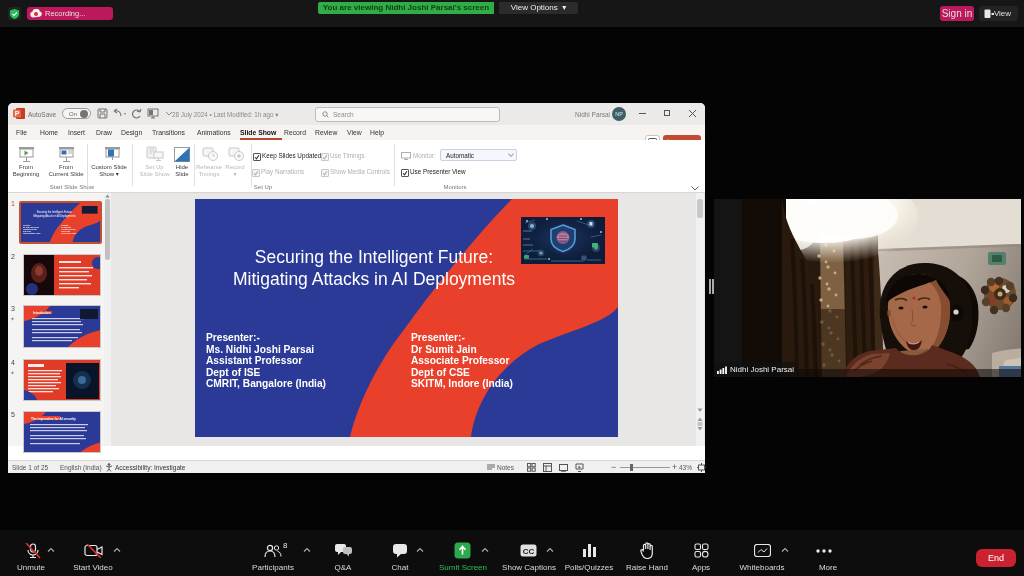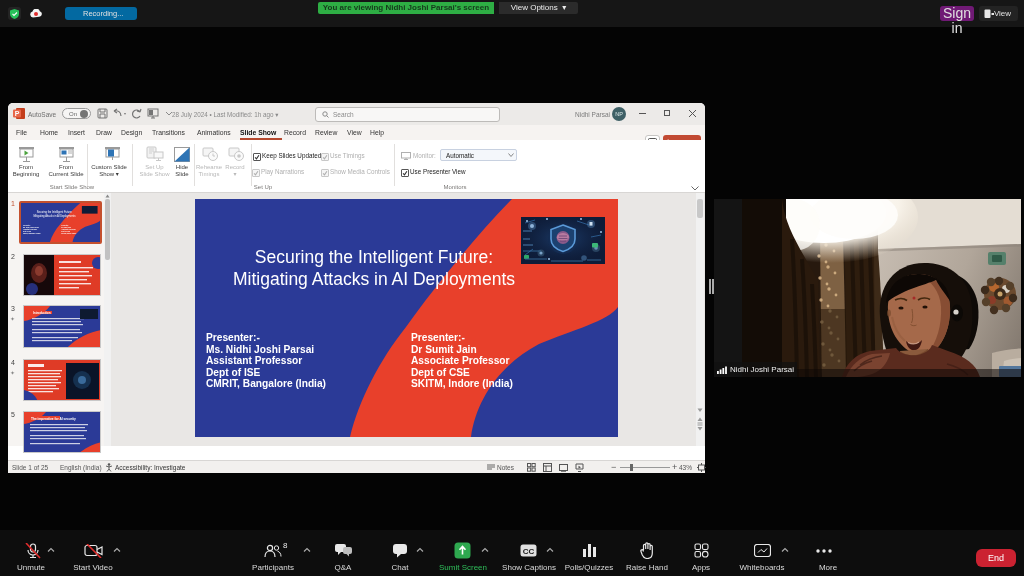--- a/index.html
+++ b/index.html
@@ -3,24 +3,24 @@
 <meta charset="utf-8">
 <style>
 * { margin:0; padding:0; box-sizing:border-box; }
 html,body { width:1024px; height:576px; background:#000; overflow:hidden;
   font-family:"Liberation Sans", sans-serif; }
 #stage { position:absolute; top:0; left:0; width:1024px; height:576px; background:#040404; }
 .abs { position:absolute; }
 
 #topbar { position:absolute; top:0; left:0; width:1024px; height:27px; background:#161616; }
 #shieldpill { position:absolute; left:8px; top:7px; width:13px; height:13px; background:#242424; border-radius:3px; }
-#recpill { position:absolute; left:27px; top:7px; width:72px; height:13px; background:#0369a1; border-radius:3px; color:#e0e0e0; font-size:7.5px; line-height:13px; padding-left:18px;margin-left:38px; }
+#recpill { position:absolute; left:27px; top:7px; width:86px; height:13px; background:#be185d; border-radius:3px; color:#e0e0e0; font-size:7.5px; line-height:13px; padding-left:18px; }
 #greenbanner { position:absolute; left:318px; top:2px; width:176px; height:12px; background:#2eae44; border-radius:2px 0 0 2px; color:#153a1c; font-size:8px; font-weight:bold; line-height:12px; text-align:center; }
 #viewopts { position:absolute; left:499px; top:2px; width:79px; height:12px; background:#2b2b2b; border-radius:0 2px 2px 0; color:#ececec; font-size:8px; line-height:12px; text-align:center; }
-#signin { position:absolute; left:940px; top:6px; width:34px; height:15px; background:#701a75; border-radius:3px; color:#e0e0e0; font-size:14px; line-height:15px; text-align:center; }
+#signin { position:absolute; left:940px; top:6px; width:34px; height:15px; background:#be185d; border-radius:3px; color:#e0e0e0; font-size:10px; line-height:15px; text-align:center; }
 #viewbtn { position:absolute; left:979px; top:6px; width:39px; height:15px; background:#232323; border-radius:3px; color:#e0e0e0; font-size:8px; line-height:15px; text-align:center; padding-left:8px; }
 
 #pptwin { position:absolute; left:8px; top:103px; width:697px; height:370px; background:#fff; border-radius:5px 5px 0 0; }
 #titlebar { position:absolute; left:0; top:0; width:697px; height:22px; background:#eceae8; border-radius:5px 5px 0 0; }
 #menurow { position:absolute; left:0; top:22px; width:697px; height:15px; background:#f6f3f1; }
 #ribbon { position:absolute; left:0; top:37px; width:697px; height:53px; background:#ffffff; border-bottom:1px solid #d8d6d4; }
 #mainarea { position:absolute; left:0; top:90px; width:697px; height:253px; background:#e9e7e5; }
 #thumbpanel { position:absolute; left:0; top:0; width:103px; height:253px; background:#f6f4f2; border-right:1px solid #d8d6d4; }
 #notesbar { position:absolute; left:0; top:343px; width:697px; height:14px; background:#fafafa; border-top:1px solid #d8d6d4; color:#7a7a7a; font-size:8px; }
 #statusbar { position:absolute; left:0; top:357px; width:697px; height:13px; background:#f2f0ee; border-top:1px solid #d8d6d4; color:#555; font-size:6.5px; }

